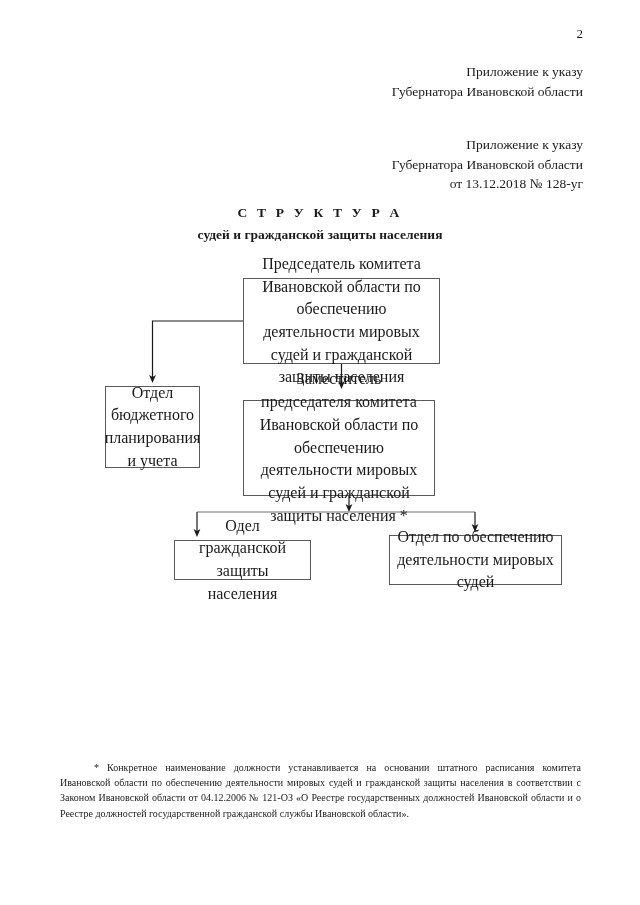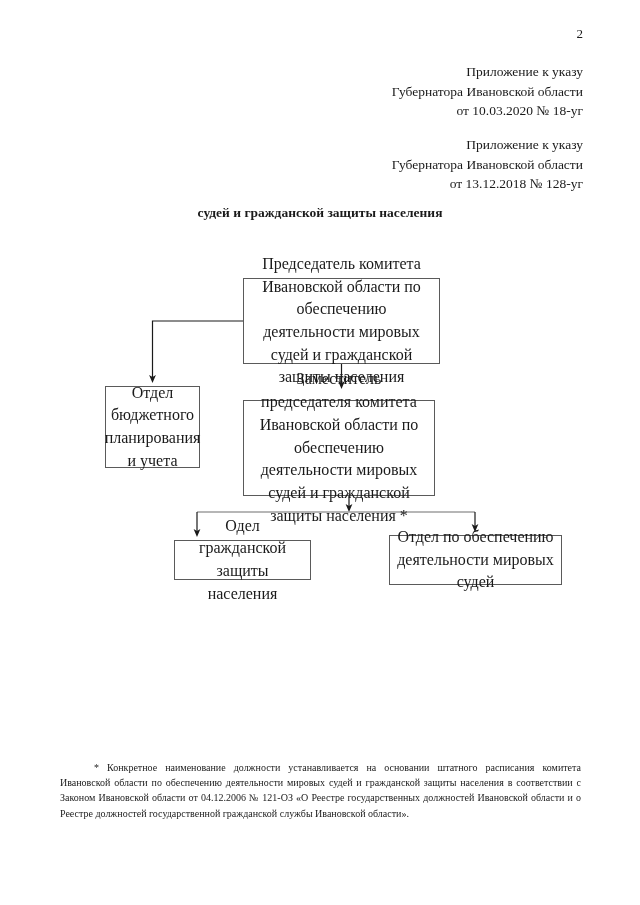--- a/index.html
+++ b/index.html
@@ -116,30 +116,30 @@
 </head>
 <body>
 
 <div class="page">
 
   <div class="page-number">2</div>
 
   <div class="appendix-block first">
     <div>Приложение к указу</div>
     <div>Губернатора Ивановской области</div>
-    <div>от 10.03.2020 № 18-уг</div>
   </div>
 
   <div class="appendix-block second">
     <div>Приложение к указу</div>
     <div>Губернатора Ивановской области</div>
     <div>от 13.12.2018 № 128-уг</div>
   </div>
 
   <div class="doc-title">
+    <span class="spaced">С Т Р У К Т У Р А</span>
     <span class="sub">судей и гражданской защиты населения</span>
   </div>
 
   <div class="diagram">
 
     <svg width="640" height="905">
       <defs>
         <marker id="arrowhead" markerWidth="9" markerHeight="9" refX="4.2" refY="4" orient="auto" markerUnits="userSpaceOnUse">
           <path d="M0.3,0.6 L8.2,4 L0.3,7.4 L2.3,4 Z" fill="#1a1a1a"></path>
         </marker>

